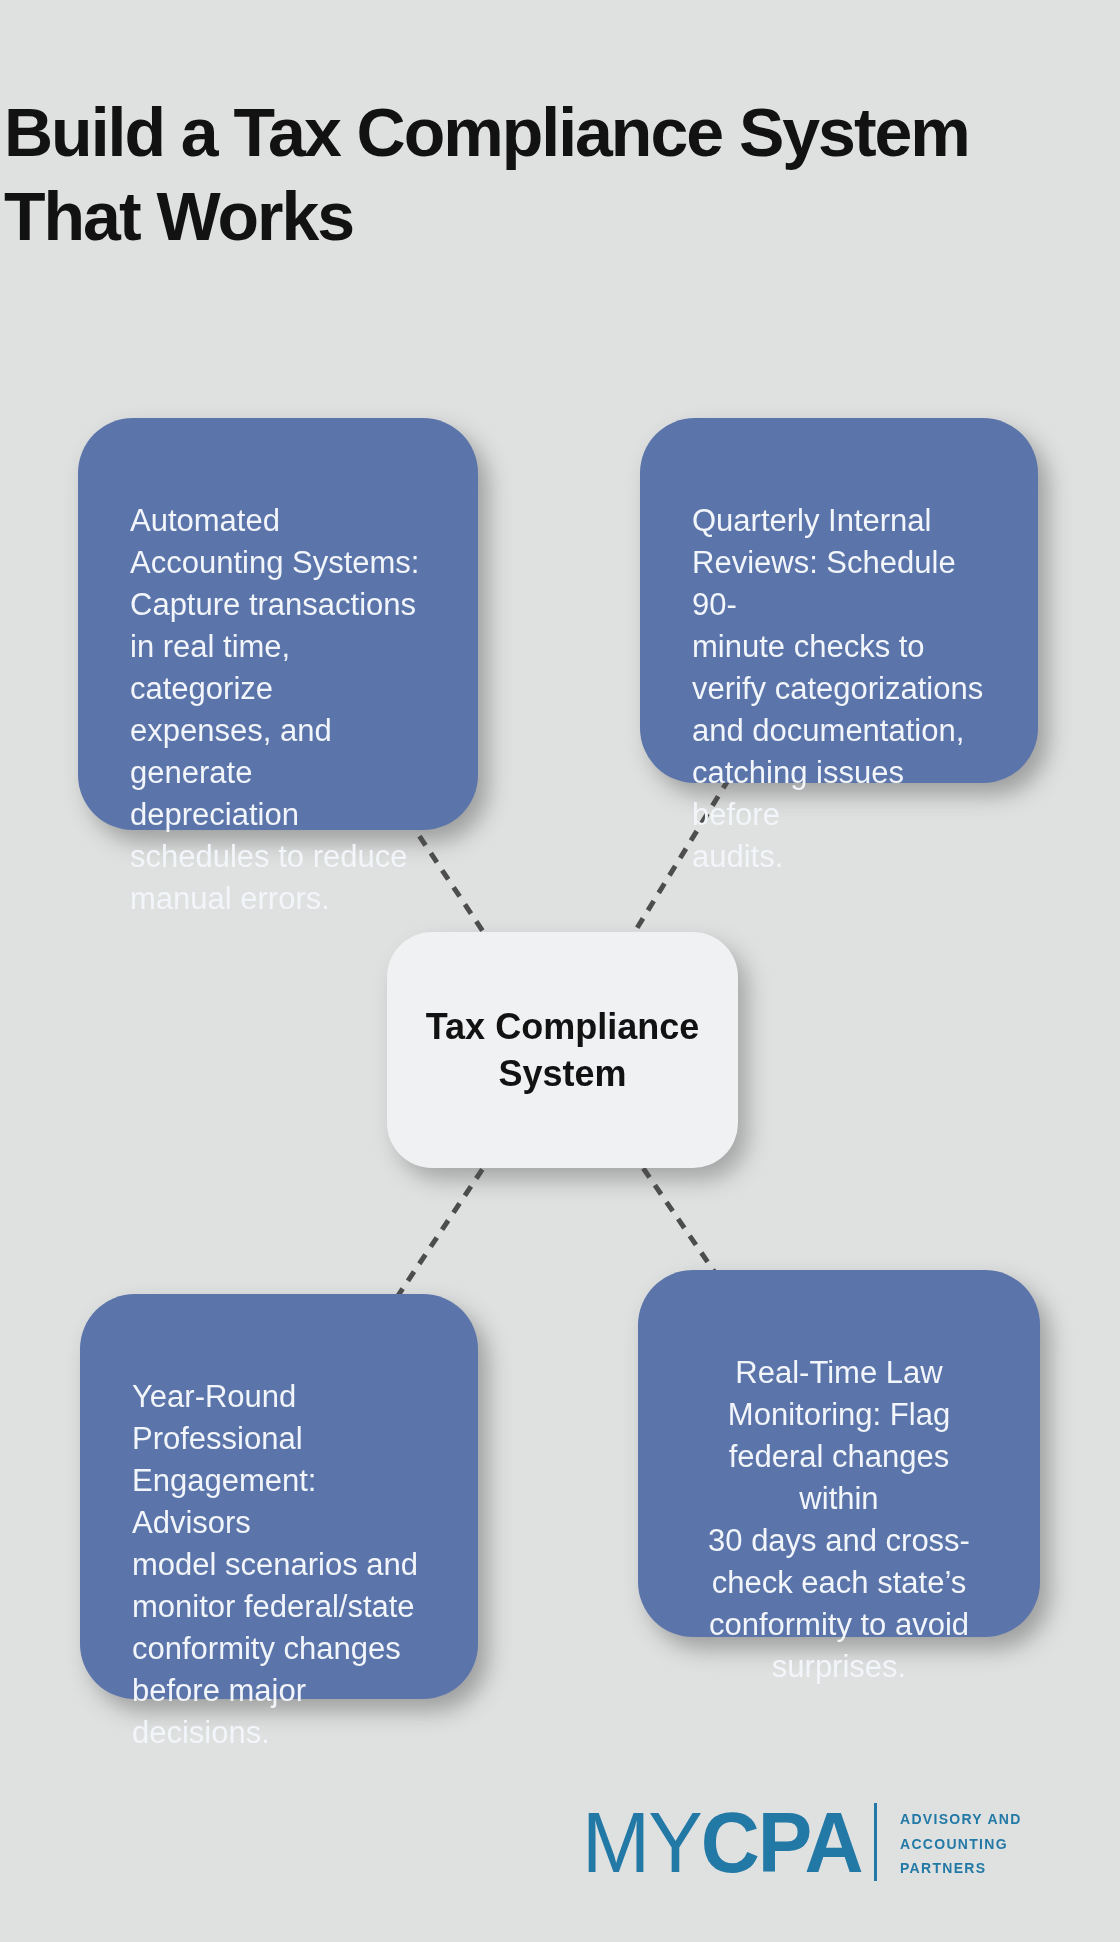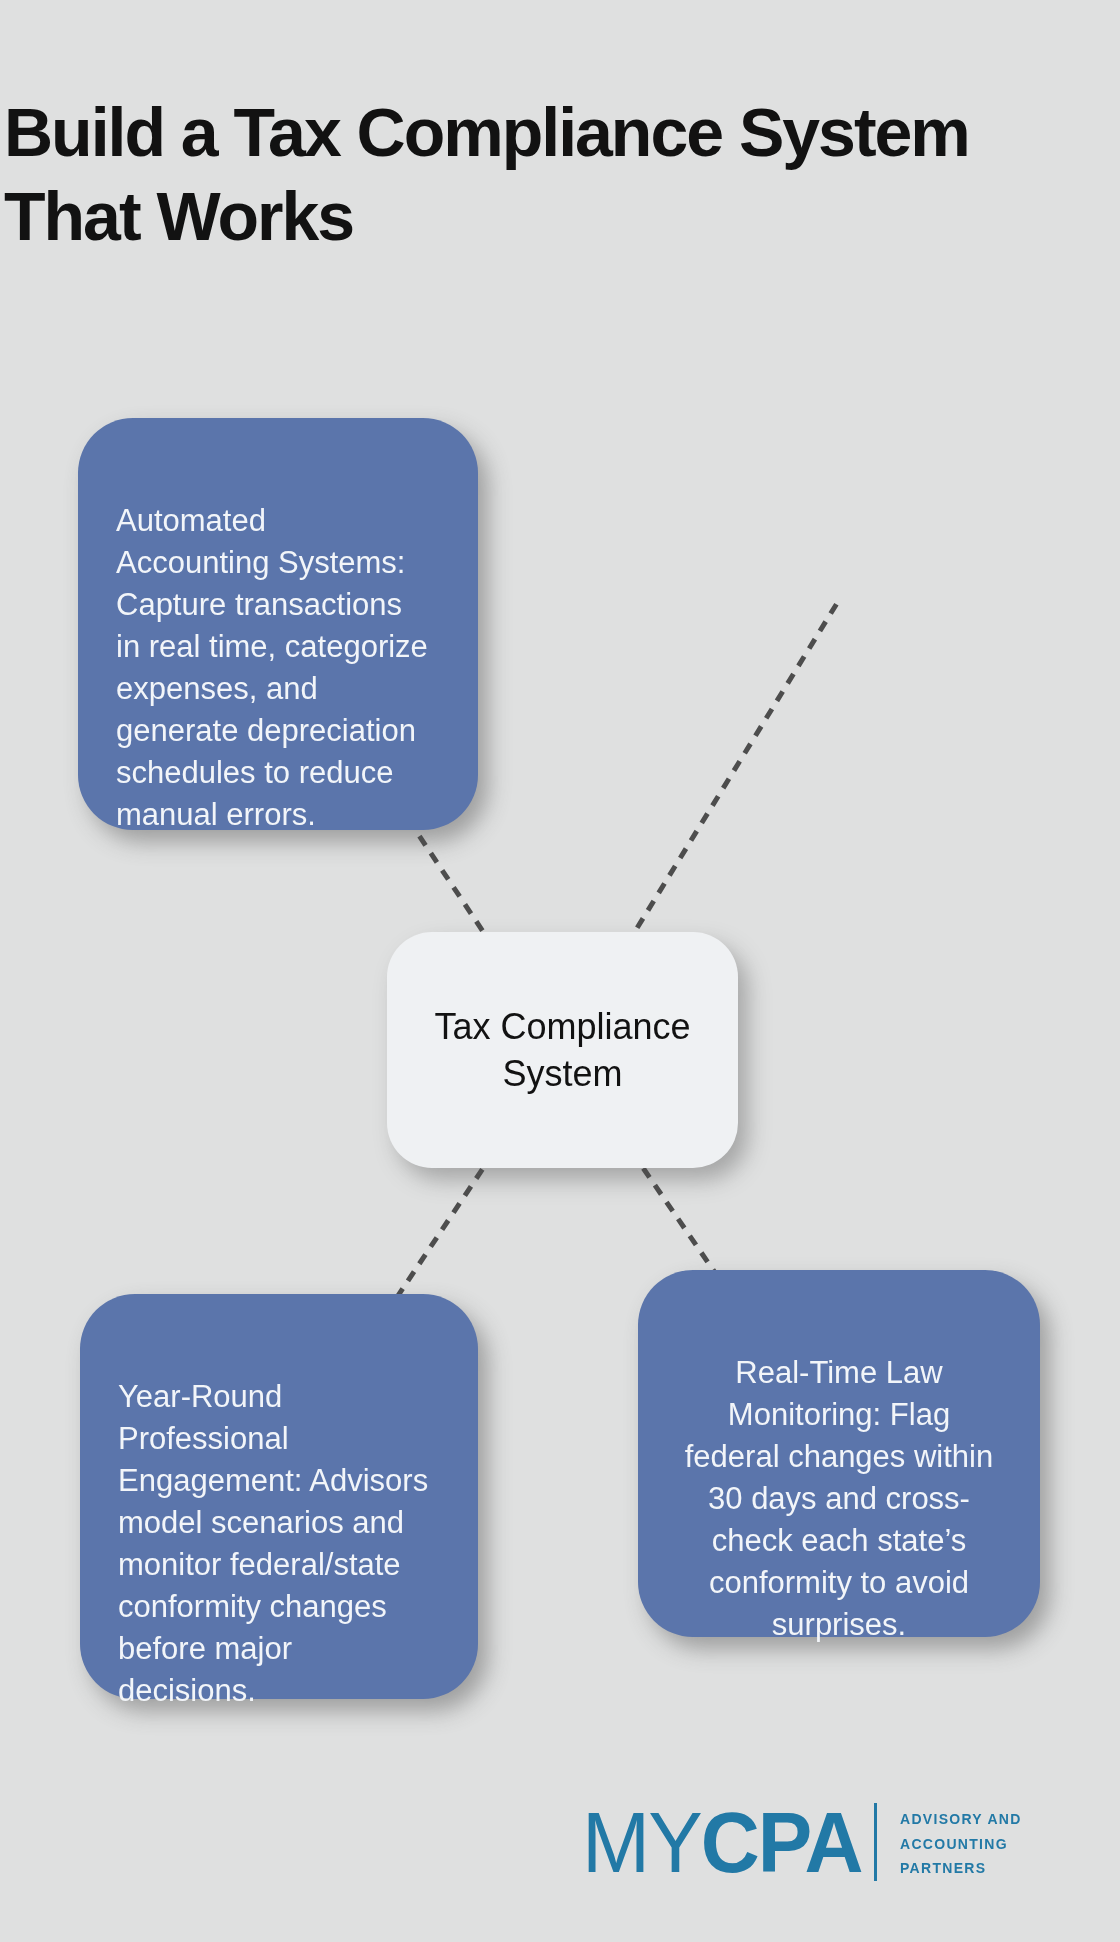--- a/index.html
+++ b/index.html
@@ -48,21 +48,21 @@
   }
 
   
   .card {
     position: absolute;
     z-index: 2;
     box-sizing: border-box;
     background: #5b75ab;
     border-radius: 55px;
     box-shadow: 10px 12px 22px rgba(80, 80, 80, 0.45);
-    padding: 40px 38px;
+    padding: 40px 52px;
     color: #f2f5f9;
     font-size: 31px;
     line-height: 42px;
     white-space: pre-line;
   }
   .card.tl { left: 78px;  top: 418px;  width: 400px; height: 412px; }
   .card.tr { left: 640px; top: 418px;  width: 398px; height: 365px; }
   .card.bl { left: 80px;  top: 1272px; width: 398px; height: 405px; margin-top: 22px; }
   .card.br { left: 638px; top: 1270px; width: 402px; height: 367px; text-align: center; }
 
@@ -78,21 +78,21 @@
     border-radius: 45px;
     box-shadow: 10px 12px 22px rgba(80, 80, 80, 0.40);
     display: flex;
     align-items: center;
     justify-content: center;
   }
   .center-node-label {
     text-align: center;
     font-size: 36px;
     line-height: 47px;
-    font-weight: normal;
+    font-weight: bold;
     color: #121212;
     white-space: pre-line;
   }
 
   
   .logo {
     position: absolute;
     left: 582px;
     top: 1800px;
     width: 460px;
@@ -152,20 +152,29 @@
     <div class="card-text">Automated
 Accounting Systems:
 Capture transactions
 in real time, categorize
 expenses, and
 generate depreciation
 schedules to reduce
 manual errors.</div>
   </div>
 
+  <div class="card tr">
+    <div class="card-text">Quarterly Internal
+Reviews: Schedule 90-
+minute checks to
+verify categorizations
+and documentation,
+catching issues before
+audits.</div>
+  </div>
 
   <div class="center-node">
     <div class="center-node-label">Tax Compliance
 System</div>
   </div>
 
   <div class="card bl">
     <div class="card-text">Year-Round
 Professional
 Engagement: Advisors

